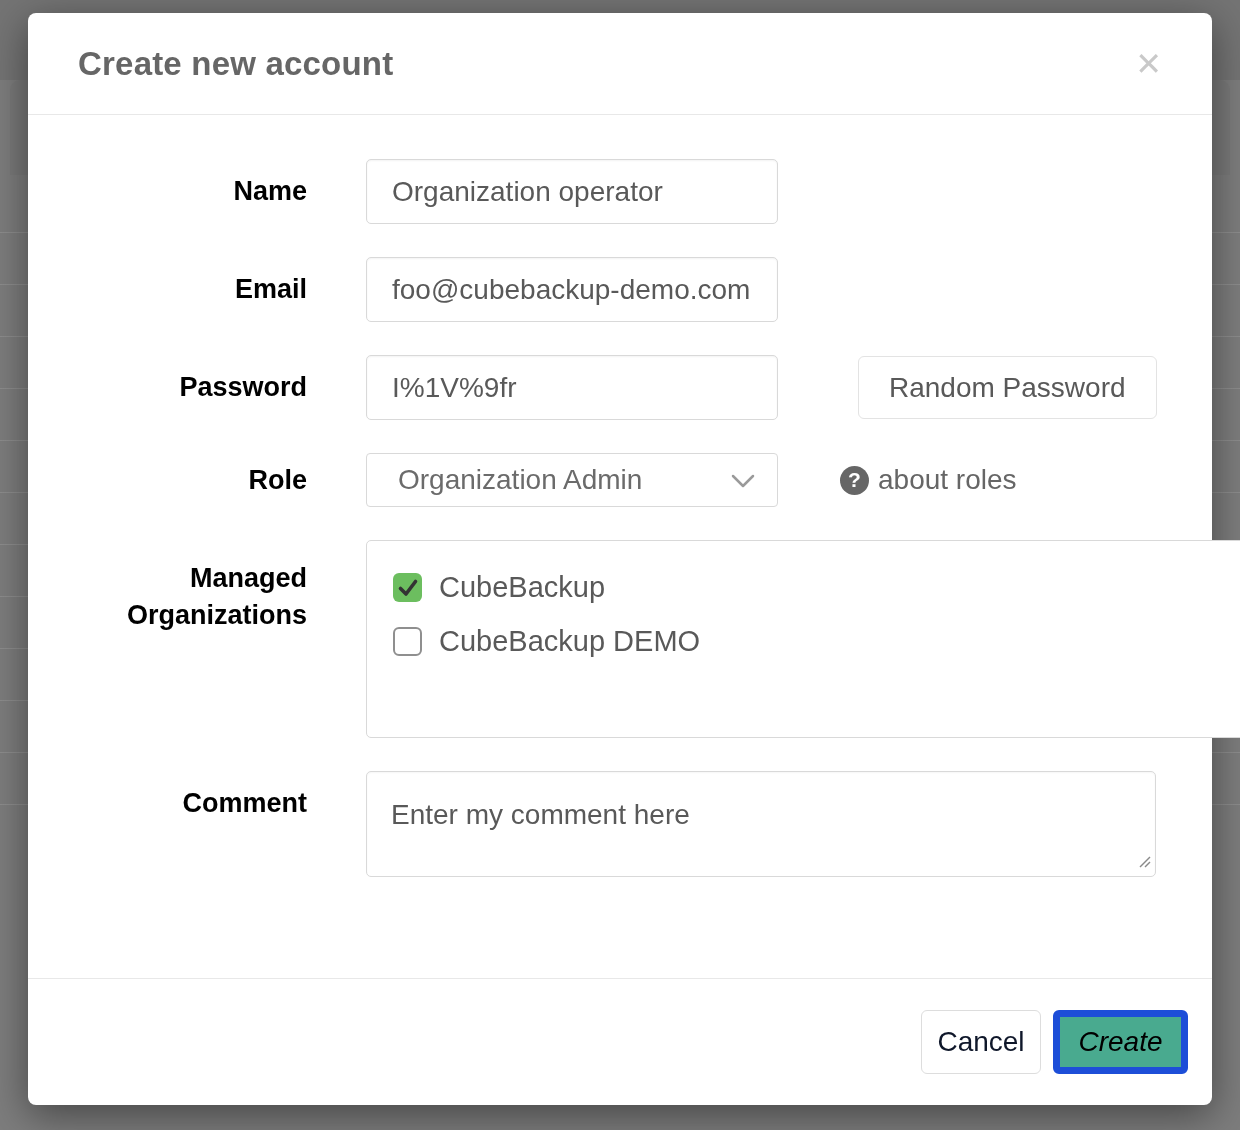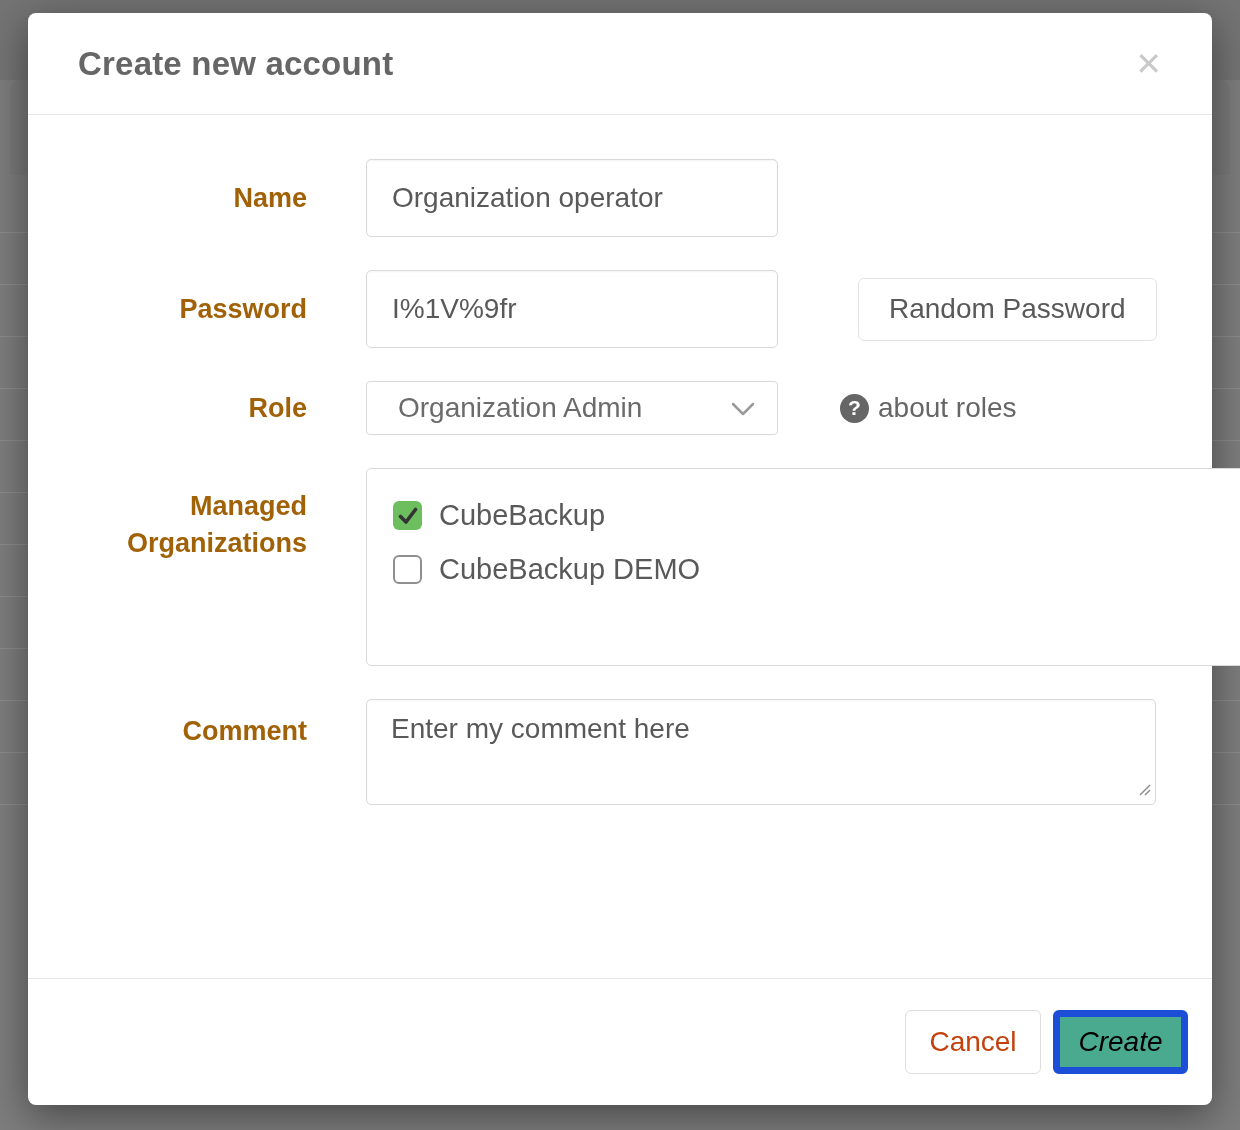--- a/index.html
+++ b/index.html
@@ -42,27 +42,27 @@
     line-height: 1; cursor: pointer; user-select: none;
   }
 
   .modal-body { flex: 1 1 auto; padding-top: 44px; }
 
   .form-row { display: flex; margin-bottom: 33px; }
   .form-row.v-center { align-items: center; }
   .label-col {
     width: 279px; flex: 0 0 279px;
     text-align: right;
-    font-size: 27px; font-weight: bold; color: #a16207;
+    font-size: 27px; font-weight: bold; color: #000000;
     line-height: 37px;
   }
   .control-col { margin-left: 59px; display: flex; align-items: center; }
 
   .text-input {
-    width: 412px; height: 78px;
+    width: 412px; height: 65px;
     border: 1px solid #d9d9d9; border-radius: 5px;
     box-shadow: inset 0 1px 2px rgba(0,0,0,0.05);
     font-family: "Liberation Sans", sans-serif;
     font-size: 28px; color: #595959;
     padding: 0 10px 0 25px;
     outline: none; background: #fff;
   }
 
   .btn {
     display: inline-flex; align-items: center; justify-content: center;
@@ -114,34 +114,34 @@
   .org-label { font-size: 29px; color: #595959; margin-left: 17px; }
 
   
   .comment-wrap { position: relative; }
   .comment-area {
     width: 790px; height: 106px;
     border: 1px solid #d9d9d9; border-radius: 5px;
     box-shadow: inset 0 1px 2px rgba(0,0,0,0.04);
     font-family: "Liberation Sans", sans-serif;
     font-size: 28px; color: #595959;
-    padding: 10px 24px;
+    padding: 24px 24px;
     resize: none; outline: none; background: #fff;
     line-height: 38px;
   }
   .resize-handle { position: absolute; right: 5px; bottom: 9px; pointer-events: none; }
 
   
   .modal-footer {
     flex: 0 0 127px; height: 127px;
     border-top: 1px solid #e8e8e8;
     display: flex; align-items: center; justify-content: flex-end;
     padding-right: 24px; gap: 12px;
   }
-  .btn-cancel { width: 136px; height: 64px; color: #c2410c; border-color: #dddddd; }
+  .btn-cancel { width: 120px; height: 64px; color: #0f172a; border-color: #dddddd; }
   .btn-create {
     width: 135px; height: 64px;
     background: #49aa8f; border: 7px solid #1d4ed8;
     color: #000000;
     font-style: italic;
   }
 </style>
 </head>
 <body>
 
@@ -160,20 +160,26 @@
 
   <div class="modal-body">
 
     <div class="form-row v-center">
       <div class="label-col">Name</div>
       <div class="control-col">
         <input class="text-input" type="text" value="Organization operator" style="">
       </div>
     </div>
 
+    <div class="form-row v-center">
+      <div class="label-col">Email</div>
+      <div class="control-col">
+        <input class="text-input" type="text" value="foo@cubebackup-demo.com" style="">
+      </div>
+    </div>
 
     <div class="form-row v-center">
       <div class="label-col">Password</div>
       <div class="control-col">
         <input class="text-input" type="text" value="I%1V%9fr" style="">
         <button class="btn btn-random">Random Password</button>
       </div>
     </div>
 
     <div class="form-row v-center">

